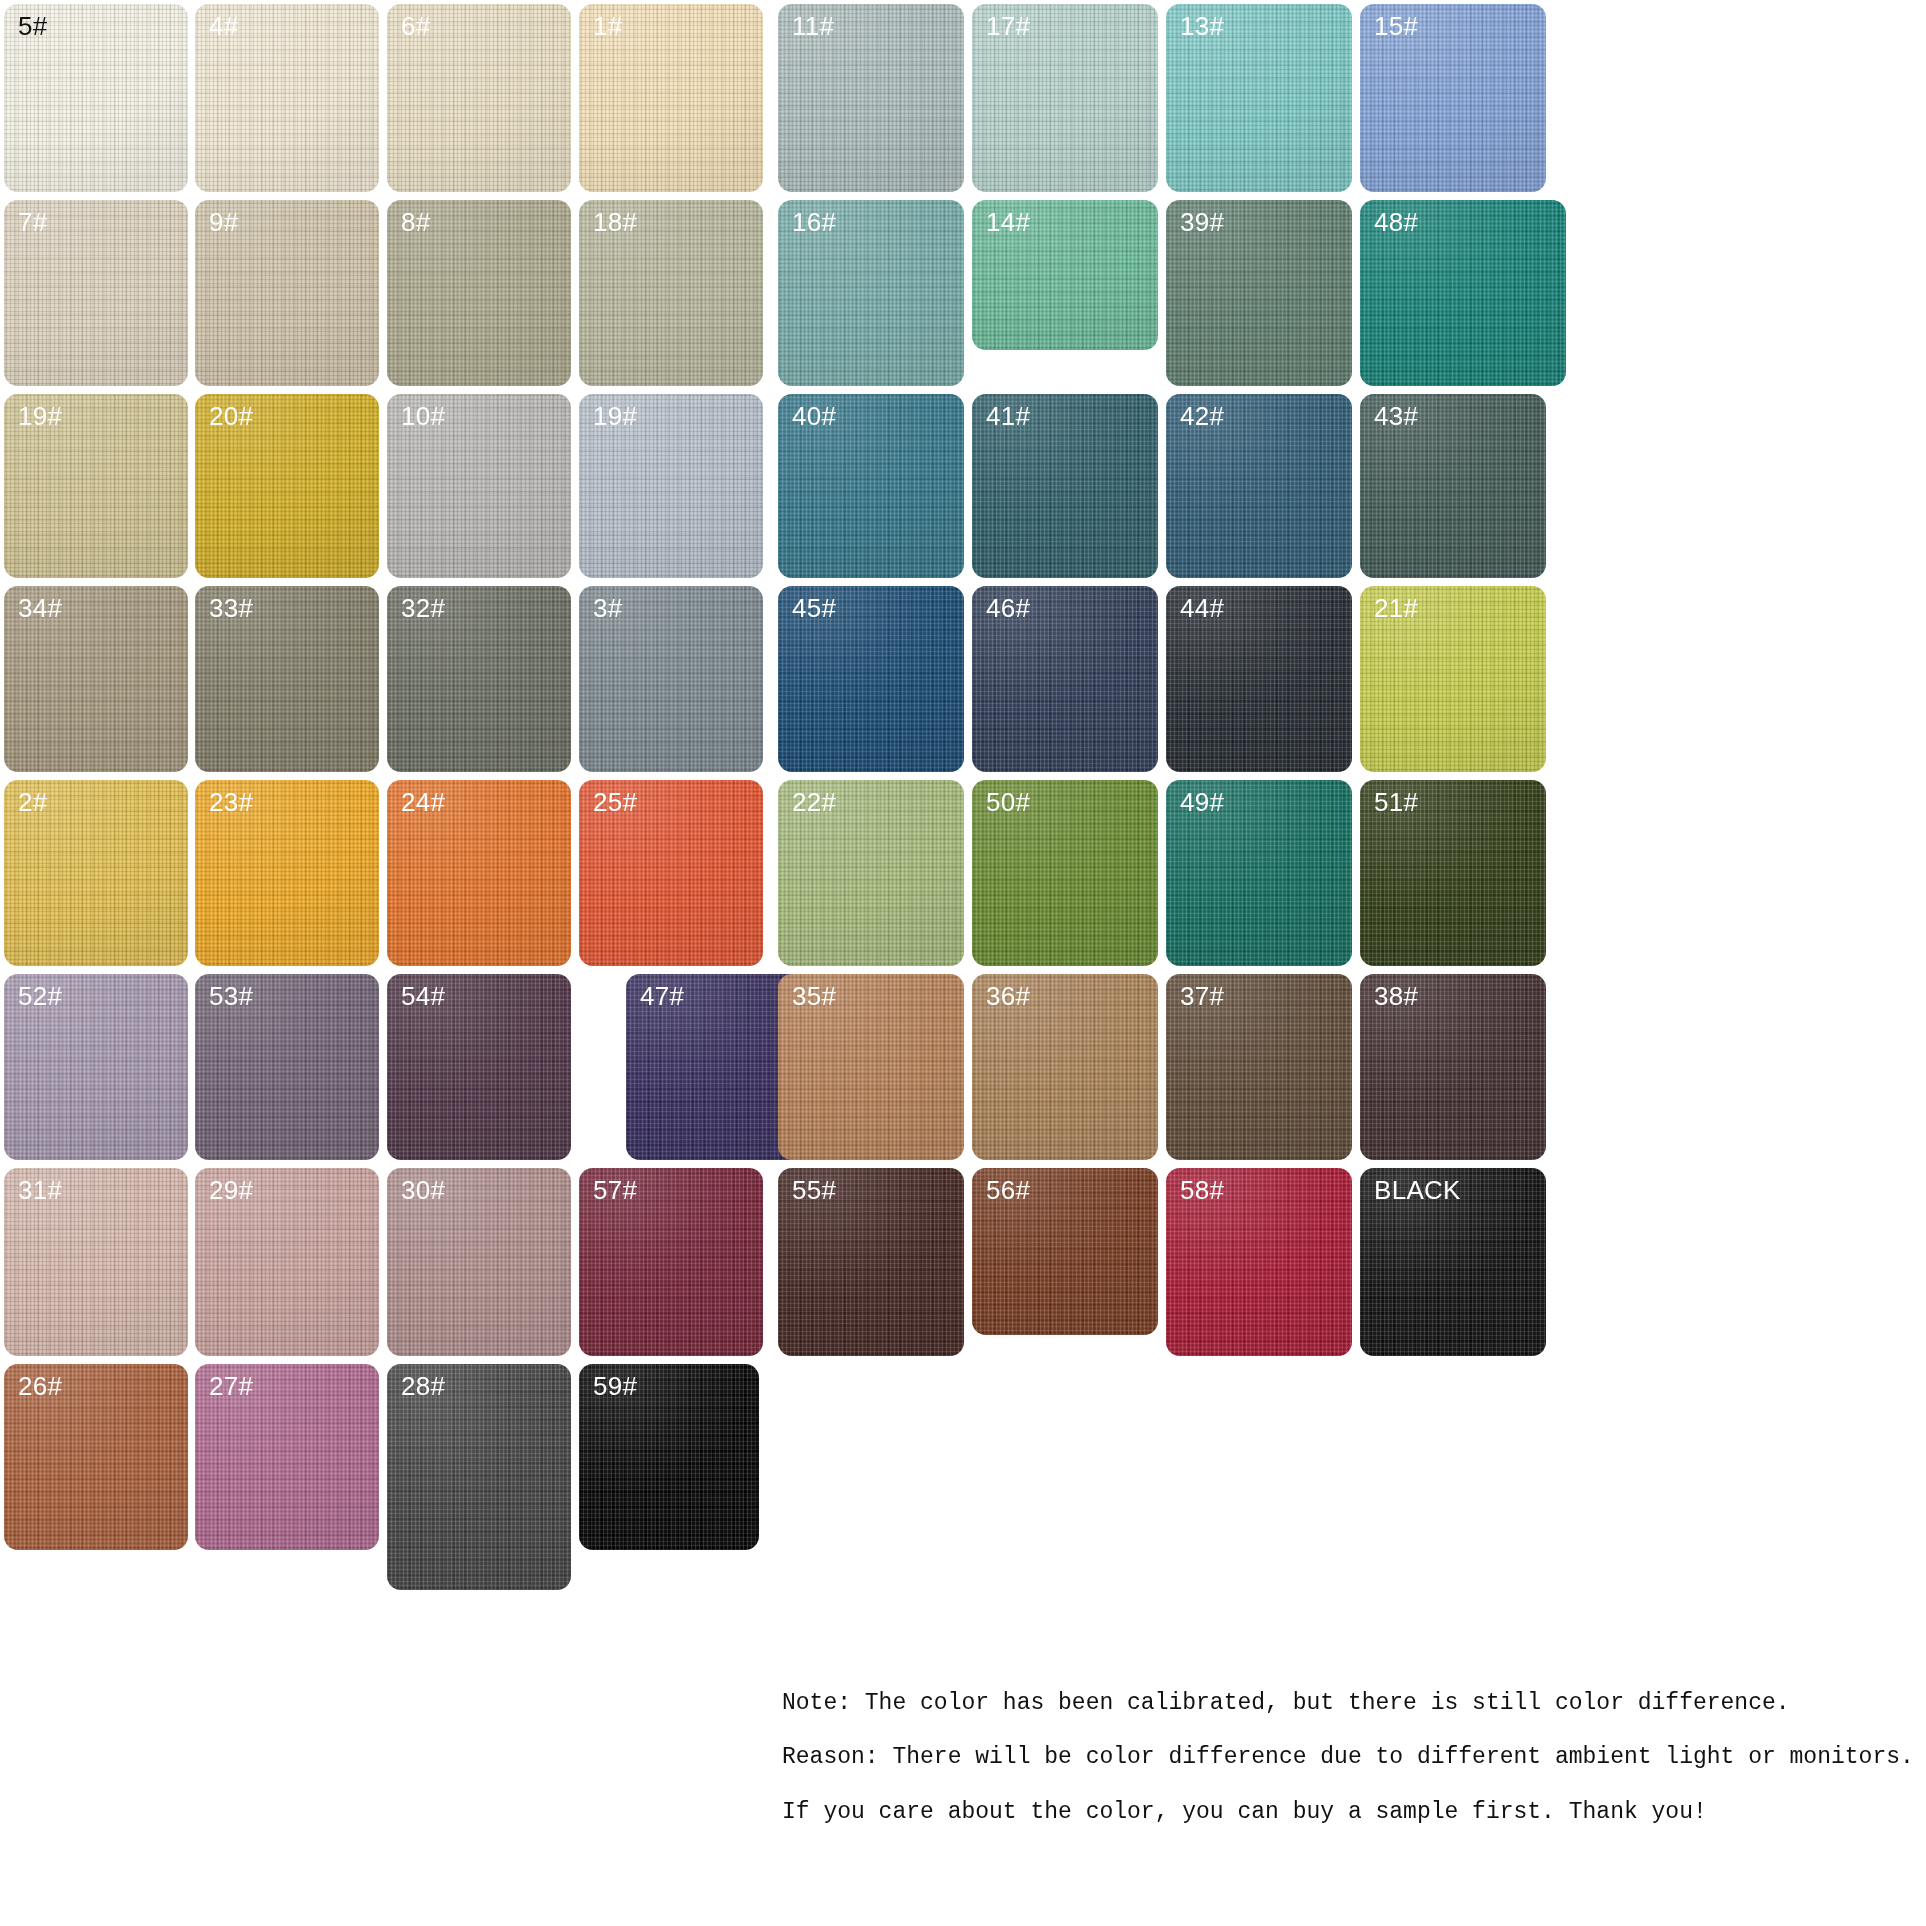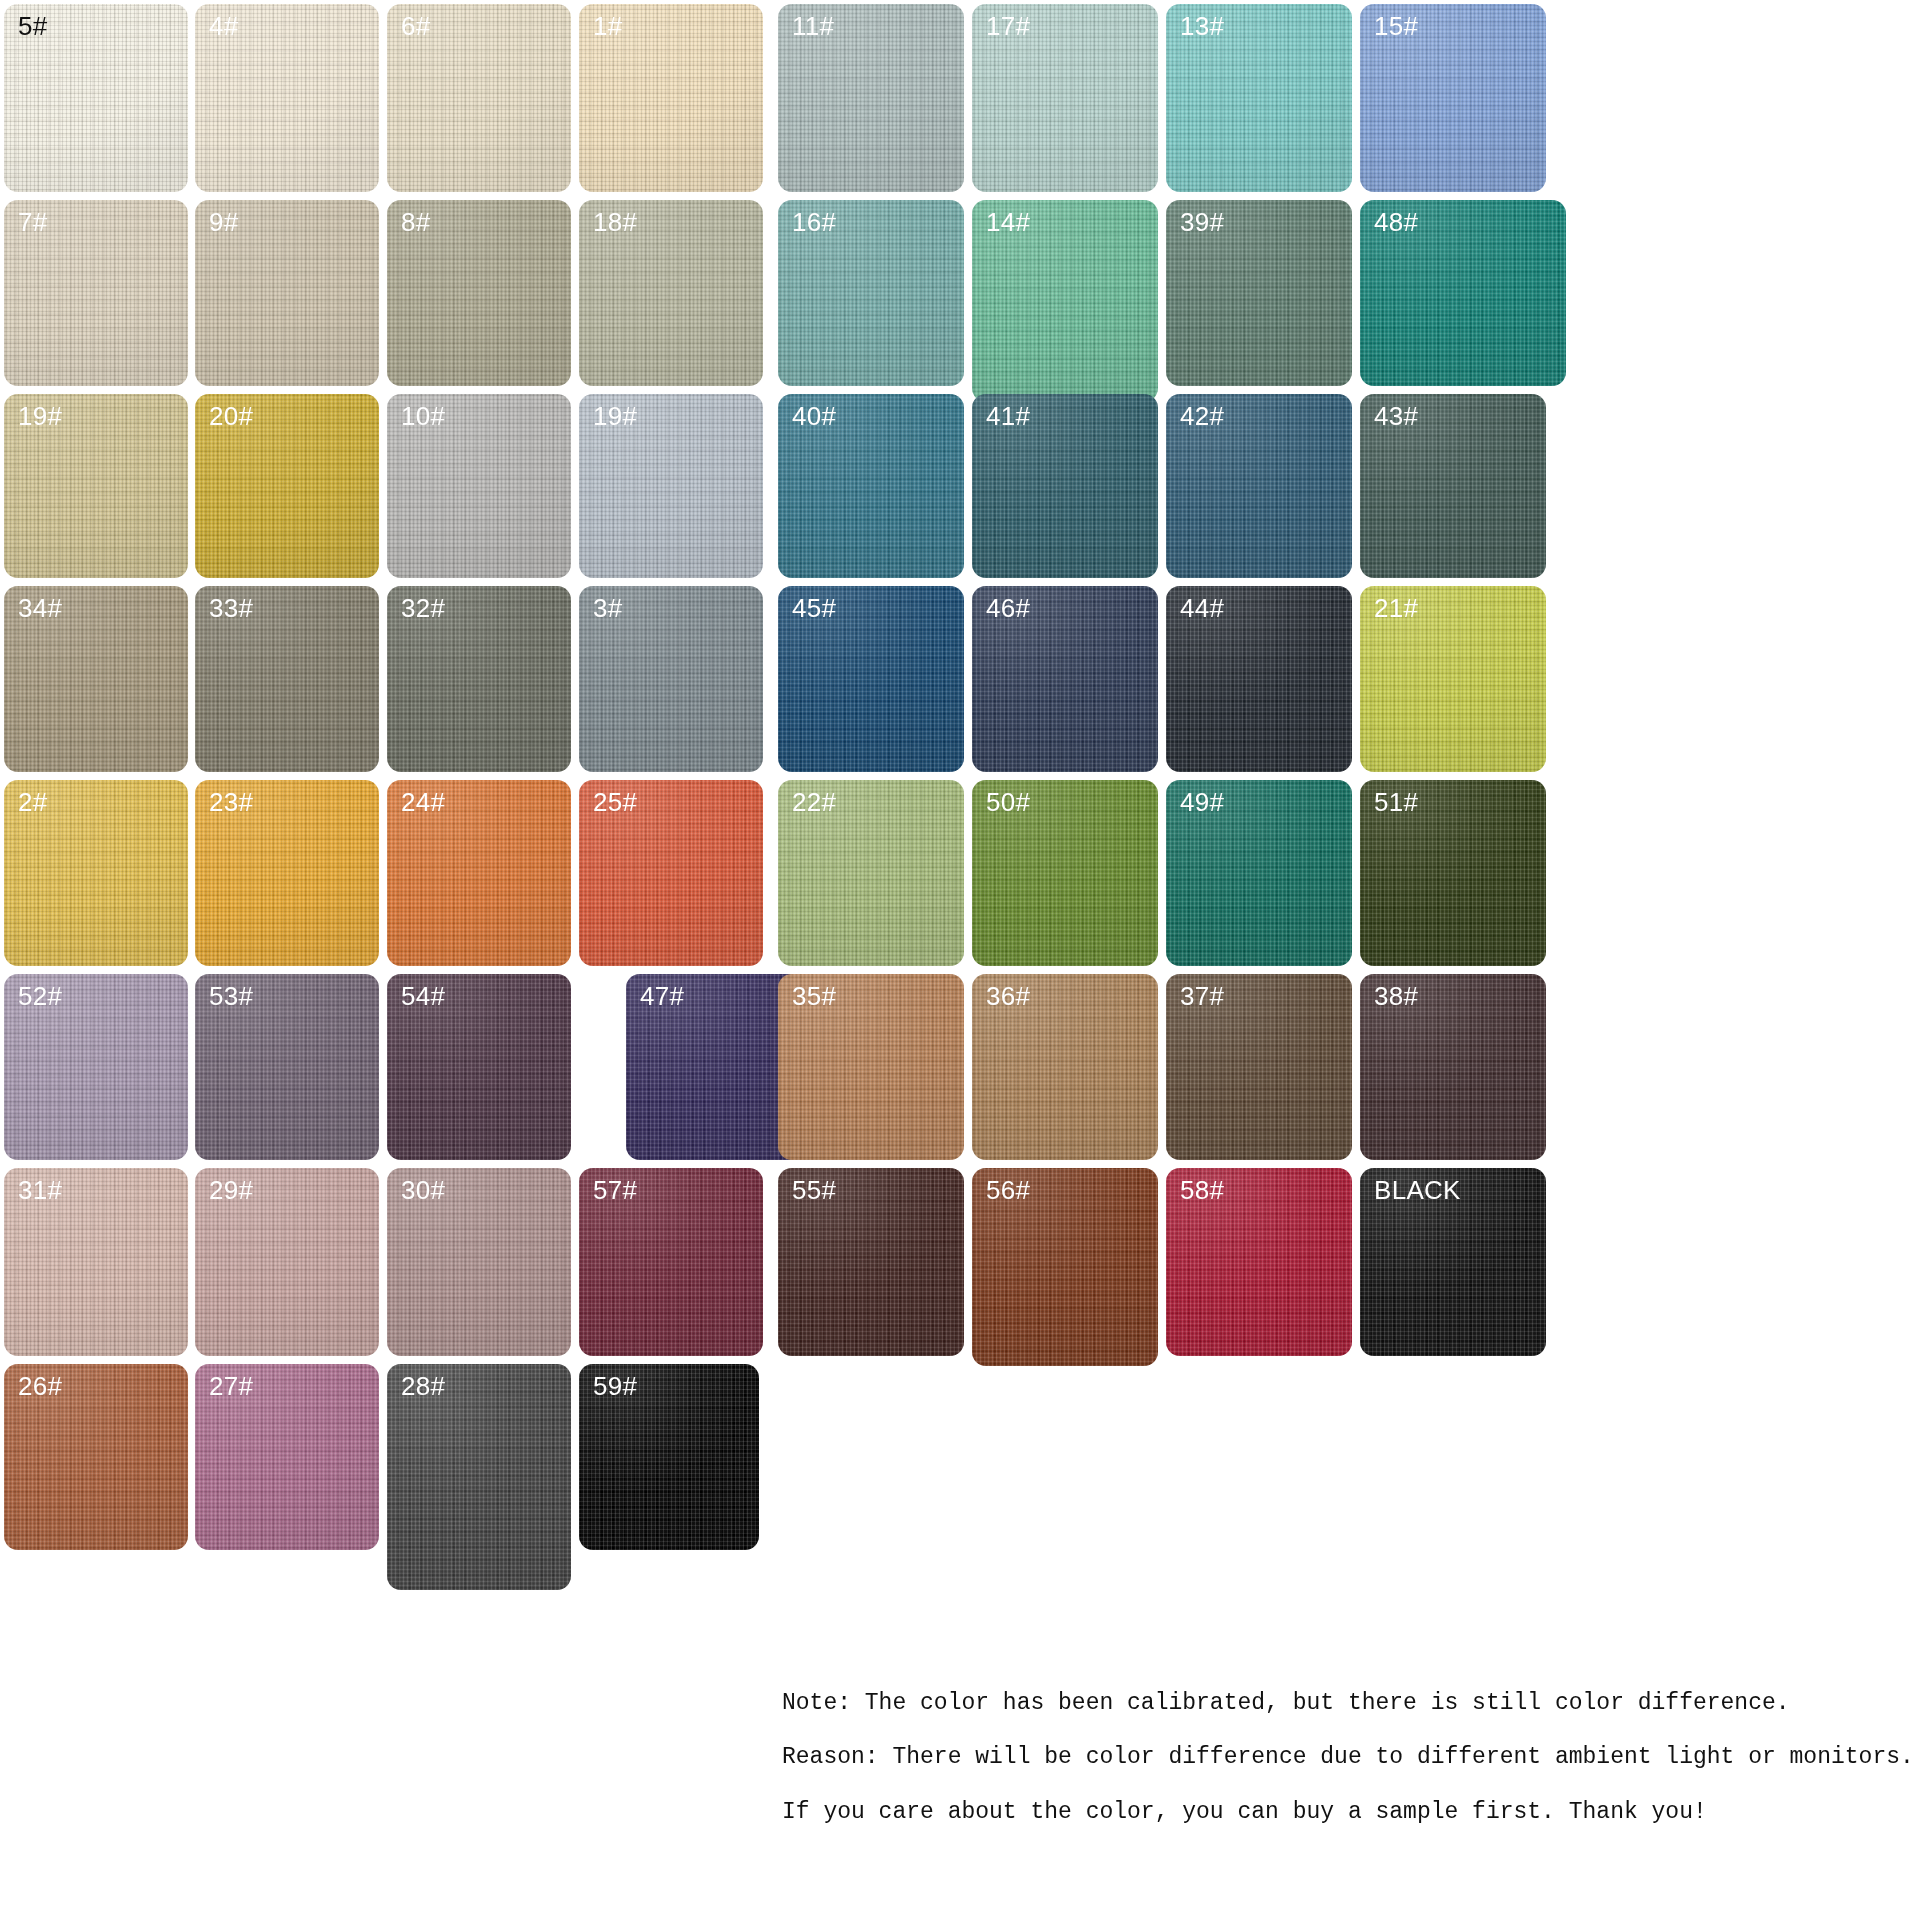--- a/index.html
+++ b/index.html
@@ -181,21 +181,21 @@
       <div class="swatch" style="left: 579px; top: 200px; width: 184px; height: 186px; background-color: rgb(180, 180, 156);">
         <div class="weave"></div>
         <div class="sheen"></div>
         <div class="label light">18#</div>
       </div>
       <div class="swatch" style="left: 778px; top: 200px; width: 186px; height: 186px; background-color: rgb(113, 169, 166);">
         <div class="weave"></div>
         <div class="sheen"></div>
         <div class="label light">16#</div>
       </div>
-      <div class="swatch" style="left: 972px; top: 200px; width: 186px; height: 202px; background-color: rgb(101, 185, 149);">
+      <div class="swatch" style="left: 972px; top: 200px; width: 186px; height: 150px; background-color: rgb(101, 185, 149);">
         <div class="weave"></div>
         <div class="sheen"></div>
         <div class="label light">14#</div>
       </div>
       <div class="swatch" style="left: 1166px; top: 200px; width: 186px; height: 186px; background-color: rgb(91, 122, 108);">
         <div class="weave"></div>
         <div class="sheen"></div>
         <div class="label light">39#</div>
       </div>
       <div class="swatch" style="left: 1360px; top: 200px; width: 206px; height: 186px; background-color: rgb(14, 127, 116);">
@@ -381,21 +381,21 @@
       <div class="swatch" style="left: 579px; top: 1168px; width: 184px; height: 188px; background-color: rgb(110, 35, 54);">
         <div class="weave"></div>
         <div class="sheen"></div>
         <div class="label light">57#</div>
       </div>
       <div class="swatch" style="left: 778px; top: 1168px; width: 186px; height: 188px; background-color: rgb(64, 34, 30);">
         <div class="weave"></div>
         <div class="sheen"></div>
         <div class="label light">55#</div>
       </div>
-      <div class="swatch" style="left: 972px; top: 1168px; width: 186px; height: 198px; background-color: rgb(122, 54, 24);">
+      <div class="swatch" style="left: 972px; top: 1168px; width: 186px; height: 167px; background-color: rgb(122, 54, 24);">
         <div class="weave"></div>
         <div class="sheen"></div>
         <div class="label light">56#</div>
       </div>
       <div class="swatch" style="left: 1166px; top: 1168px; width: 186px; height: 188px; background-color: rgb(168, 20, 47);">
         <div class="weave"></div>
         <div class="sheen"></div>
         <div class="label light">58#</div>
       </div>
       <div class="swatch" style="left: 1360px; top: 1168px; width: 186px; height: 188px; background-color: rgb(13, 13, 13);">

